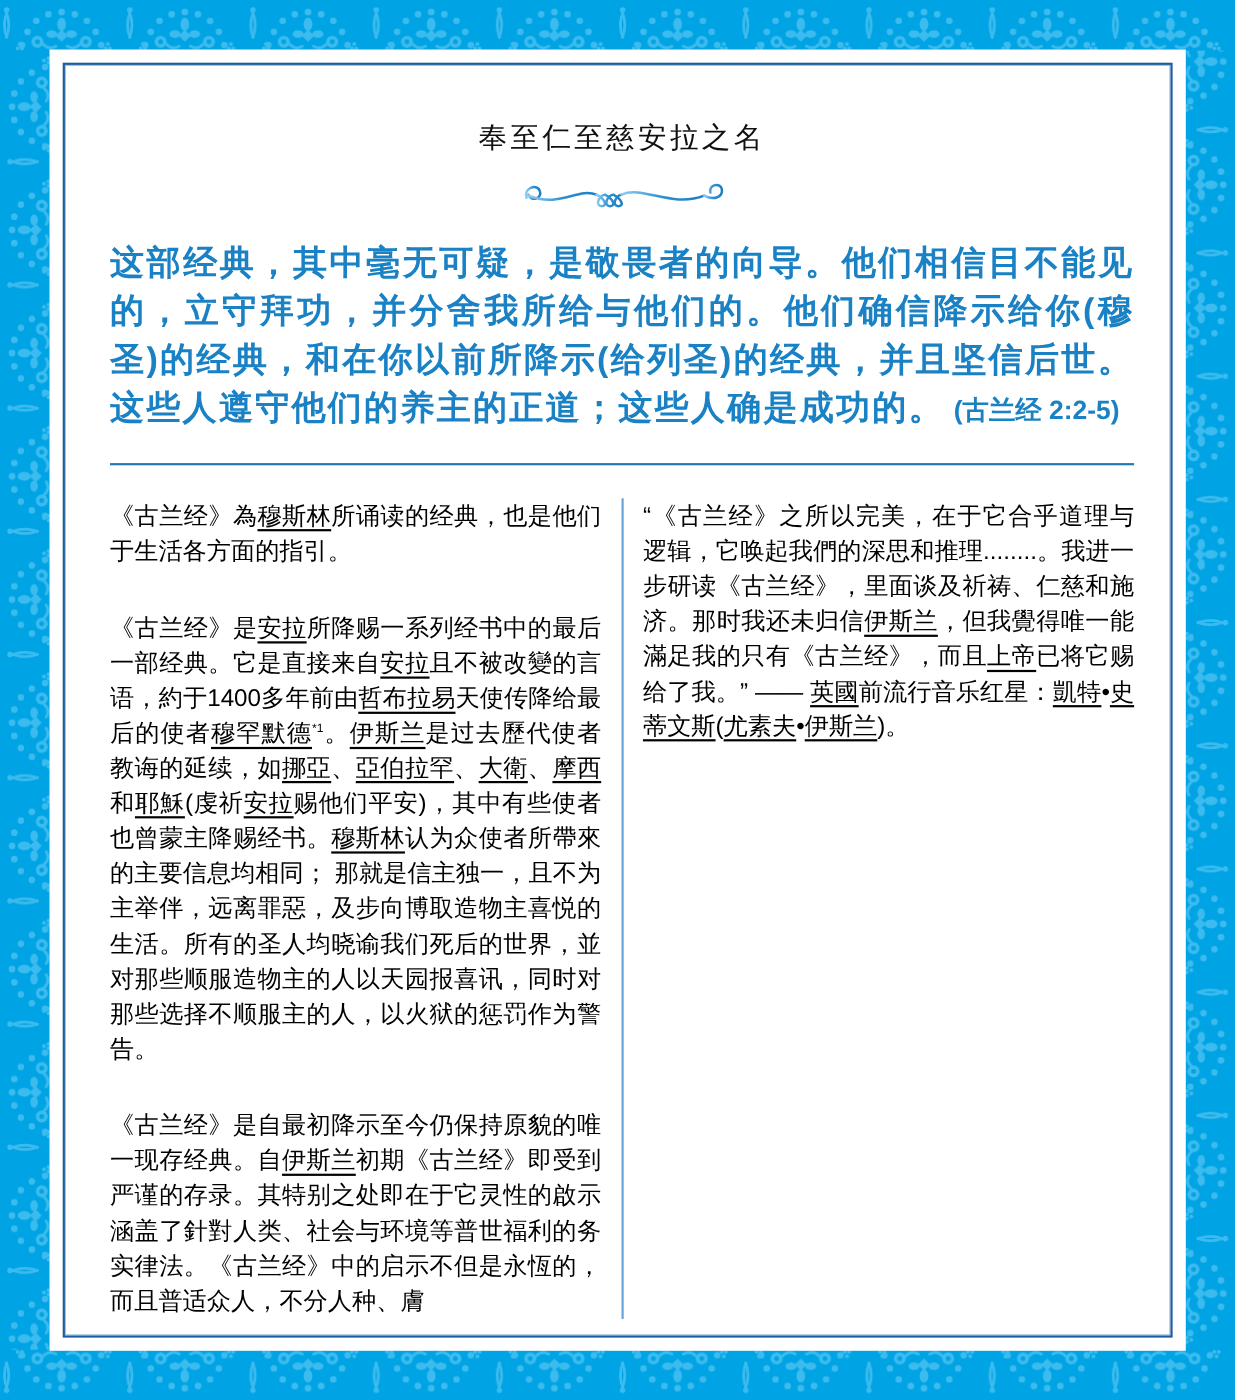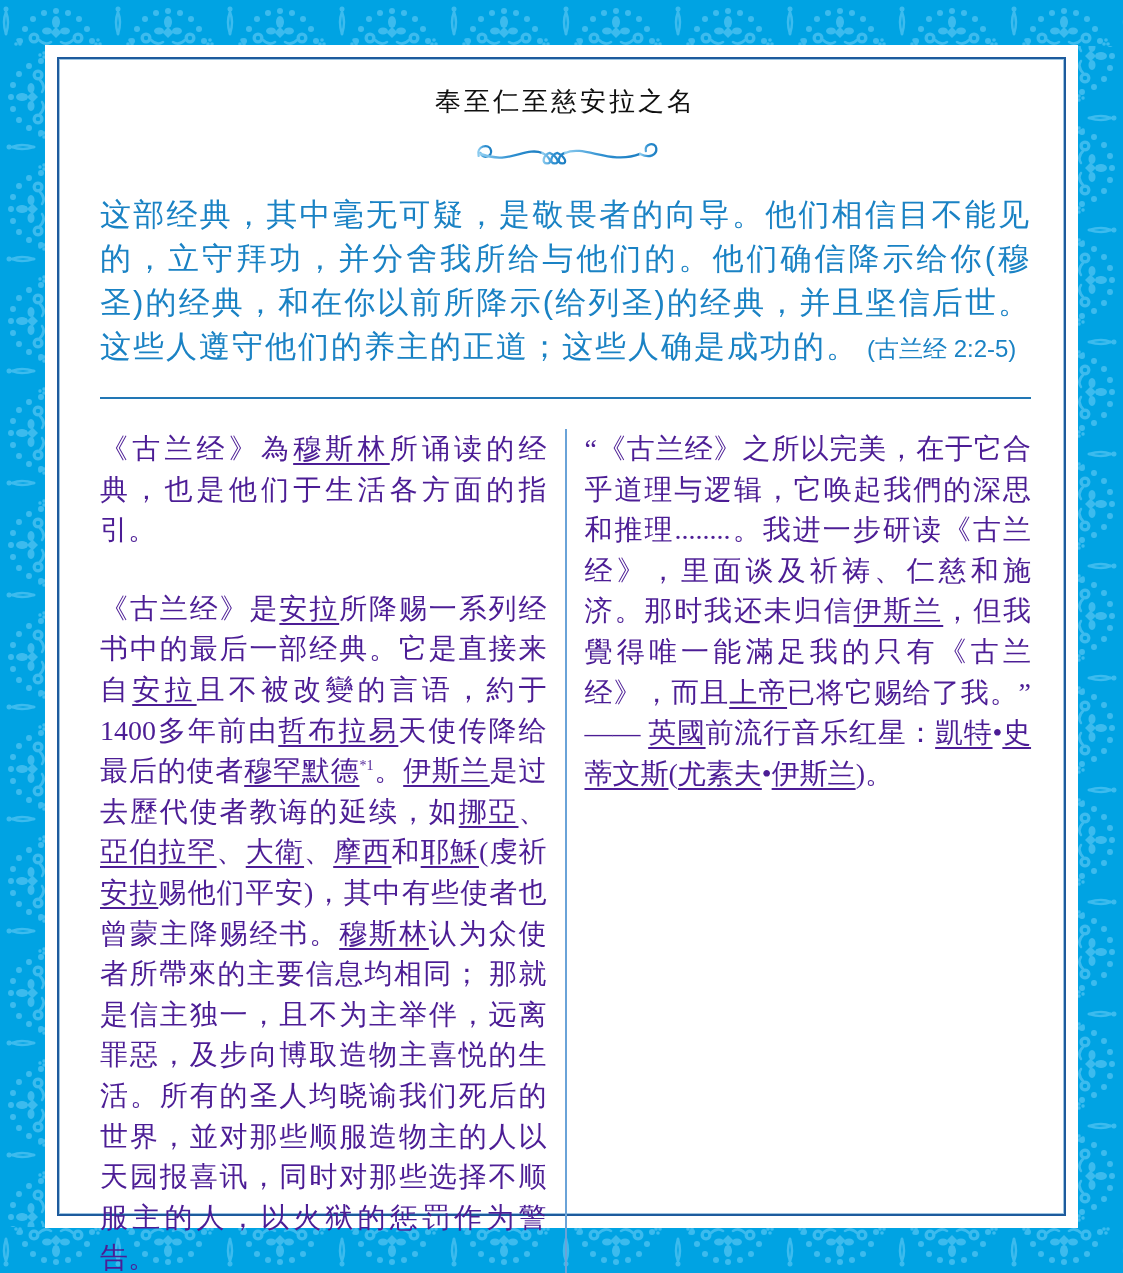--- a/index.html
+++ b/index.html
@@ -3,32 +3,32 @@
 <meta charset="utf-8">
 <style>
   html,body{margin:0;padding:0;}
   body{font-family:"Liberation Sans","DejaVu Sans",sans-serif;}
   .page{position:relative;width:1123px;height:1273px;background:#00a3e3;overflow:hidden;}
   .border-svg{position:absolute;left:0;top:0;width:1123px;height:1273px;display:block;}
   .panel{position:absolute;left:45px;top:45px;right:45px;bottom:45px;background:#ffffff;}
   .frame{position:absolute;left:57px;top:57px;right:57px;bottom:57px;
          border:2px solid #1d5b9d;box-shadow:inset 0 0 0 1px #9cc3e0;}
   .content{position:absolute;left:100px;top:60px;right:92px;bottom:60px;}
-  .bismillah{padding-top:24px;text-align:center;font-size:26px;letter-spacing:3px;color:#101010;}
+  .bismillah{padding-top:48px;text-align:center;font-size:26px;letter-spacing:3px;color:#101010;}
   .flourish{display:block;margin:14px auto 0 auto;}
   .quote{margin:22px 0 0 0;font-size:31px;line-height:1.42;letter-spacing:2px;
-         font-weight:400;color:#1a82c4;text-align:justify;}
+         font-weight:700;color:#1a82c4;text-align:justify;}
   .quote .cite{font-size:24px;letter-spacing:0;margin-left:8px;white-space:nowrap;}
   .rule{height:2px;background:#2277b5;margin-top:28px;}
   .cols{display:flex;align-items:stretch;margin-top:30px;}
   .col{flex:1;min-width:0;}
   .col-left{margin-right:18px;}
   .col-right{margin-left:18px;}
   .vdiv{width:2px;background:#6aa3d8;}
-  p.body{margin:0 0 38px 0;font-size:28px;line-height:1.45;color:#4c1d95;text-align:justify;font-family:Liberation Serif, serif;}
+  p.body{margin:0 0 38px 0;font-size:22px;line-height:1.45;color:#000000;text-align:justify;}
   p.body:last-child{margin-bottom:0;}
   .u{text-decoration:underline;text-underline-offset:5px;text-decoration-thickness:1.5px;}
   sup{font-size:0.5em;line-height:0;}
 </style>
 </head>
 <body>
 
 <div class="page">
 
   <svg class="border-svg" viewBox="0 0 1123 1273" xmlns="http://www.w3.org/2000/svg">

